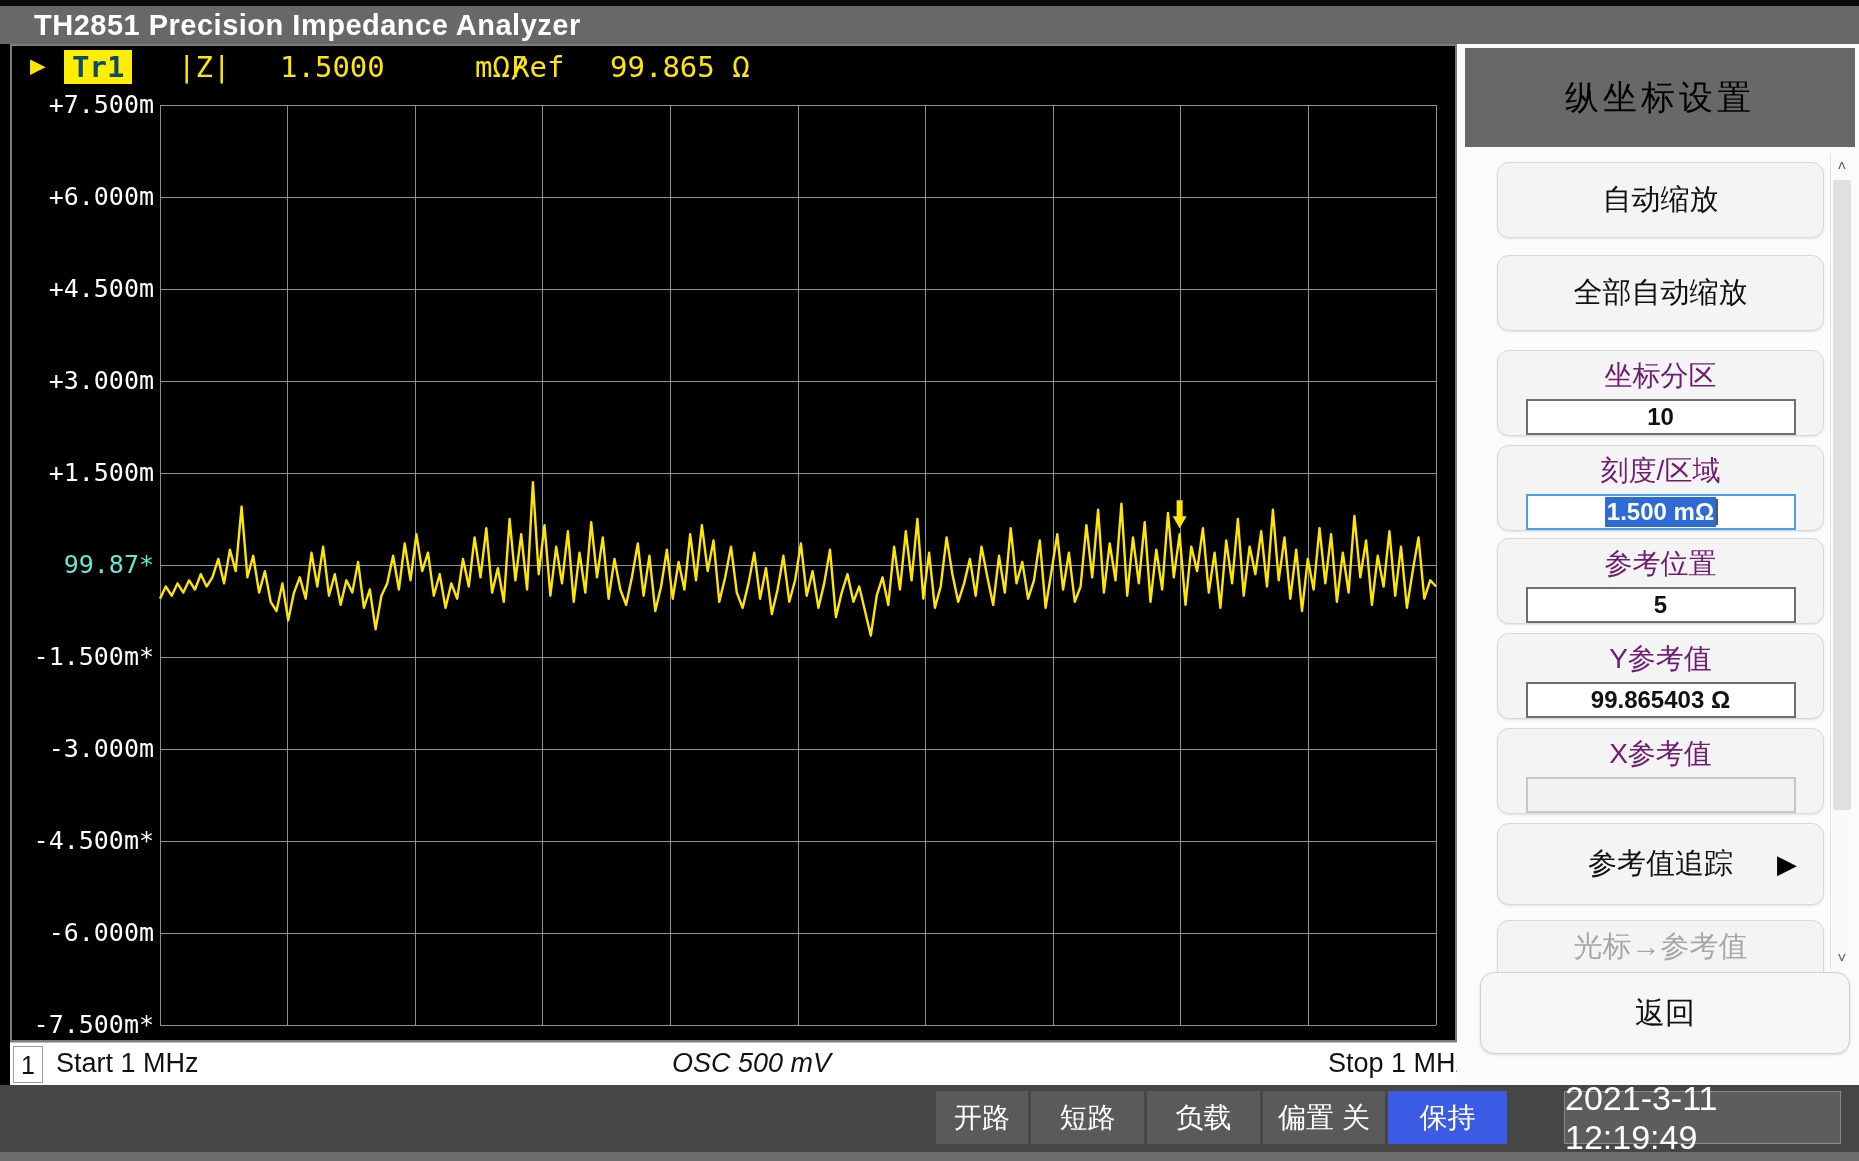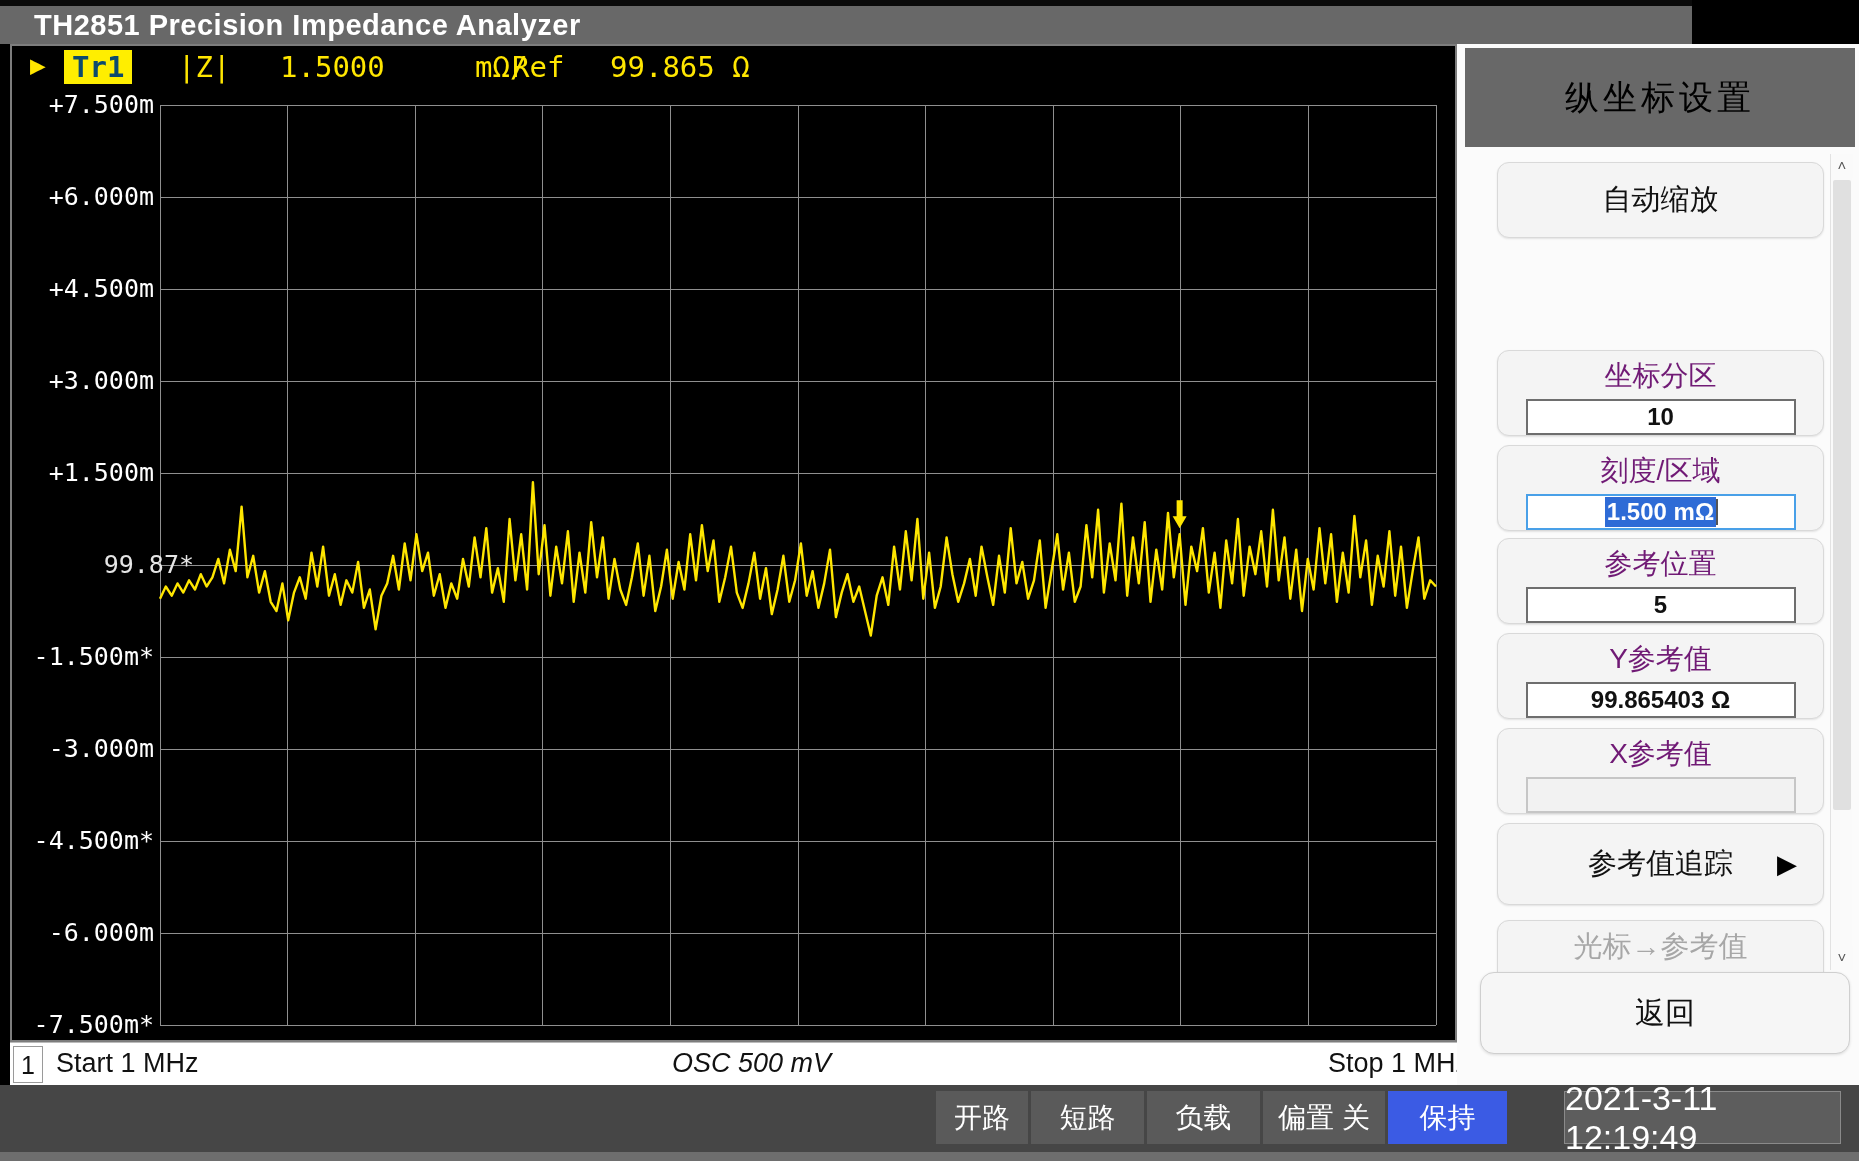--- a/index.html
+++ b/index.html
@@ -1,36 +1,36 @@
 <!DOCTYPE html>
 <html><head>
 <meta charset="utf-8">
 <style>
   html,body{margin:0;padding:0;background:#222;}
   *{box-sizing:border-box;}
   .window{position:relative;width:1859px;height:1161px;background:#000;overflow:hidden;
           font-family:"Liberation Sans",sans-serif;}
   
-  .title-bar{position:absolute;left:0;top:0;width:1692px;height:44px;background:#686868;
+  .title-bar{position:absolute;left:0;top:0;width:1859px;height:44px;background:#686868;
              border-top:6px solid #0a0a0a;color:#fff;display:flex;align-items:center;}
   .title-bar span{margin-left:34px;font-size:29px;font-weight:600;letter-spacing:.5px;}
   
   .display{position:absolute;left:10px;top:44px;width:1447px;height:998px;background:#000;
            border:2px solid #7d7d7d;}
   .trace-header{position:absolute;left:0;top:4px;width:100%;height:42px;
                 font-family:"DejaVu Sans Mono",monospace;font-size:29px;color:#ffe600;}
   .trace-header .th{position:absolute;top:0;white-space:pre;}
   .tr-arrow{left:18px;color:#ffe600;font-size:26px;top:2px;}
   .tr-chip{left:52px;background:#ffee00;color:#0c4a6e;padding:0 8px;font-weight:bold;}
   .th-format{left:166px;} .th-scale{left:268px;} .th-unit{left:428px;margin-left:35px;}
   .th-ref{left:500px;} .th-refval{left:598px;}
   .plot-area{position:absolute;left:0;top:0;width:1447px;height:998px;}
   .ylab{position:absolute;width:142px;text-align:right;font-family:"DejaVu Sans Mono",monospace;
         font-size:25px;color:#fff;line-height:30px;}
-  .ylab.ref{color:#e5e5e5;margin-left:40px;}
+  .ylab.ref{color:#5eead4;}
   
   .status-strip{position:absolute;left:10px;top:1042px;width:1483px;height:43px;background:#fff;
                 border-top:1px solid #bbb;color:#111;font-size:27px;}
   .chan-box{position:absolute;left:3px;top:3px;width:30px;height:37px;border:1px solid #9a9a9a;
             background:#fff;text-align:center;line-height:36px;font-size:25px;}
   .st-start{position:absolute;left:46px;top:5px;}
   .st-osc{position:absolute;left:0;right:0;text-align:center;top:5px;font-style:italic;}
   .st-stop{position:absolute;right:24px;top:5px;}
   
   .side-panel{position:absolute;left:1457px;top:44px;width:402px;height:1041px;background:#fbfbfb;}
@@ -130,20 +130,23 @@
     <span class="st-osc">OSC 500 mV</span>
     <span class="st-stop">Stop 1 MHz</span>
   </div>
 
   <div class="side-panel">
     <div class="panel-header">纵坐标设置</div>
 
     <div class="pbtn" style="top:118px;height:76px;">
       <span>自动缩放</span>
     </div>
+    <div class="pbtn" style="top:211px;height:76px;">
+      <span>全部自动缩放</span>
+    </div>
 
     <div class="pgroup" style="top:306px;height:86px;">
       <div class="glabel">坐标分区</div>
       <div class="ginput">10</div>
     </div>
 
     <div class="pgroup" style="top:401px;height:86px;">
       <div class="glabel">刻度/区域</div>
       <div class="ginput focused">
         <span class="sel">1.500 mΩ</span>

